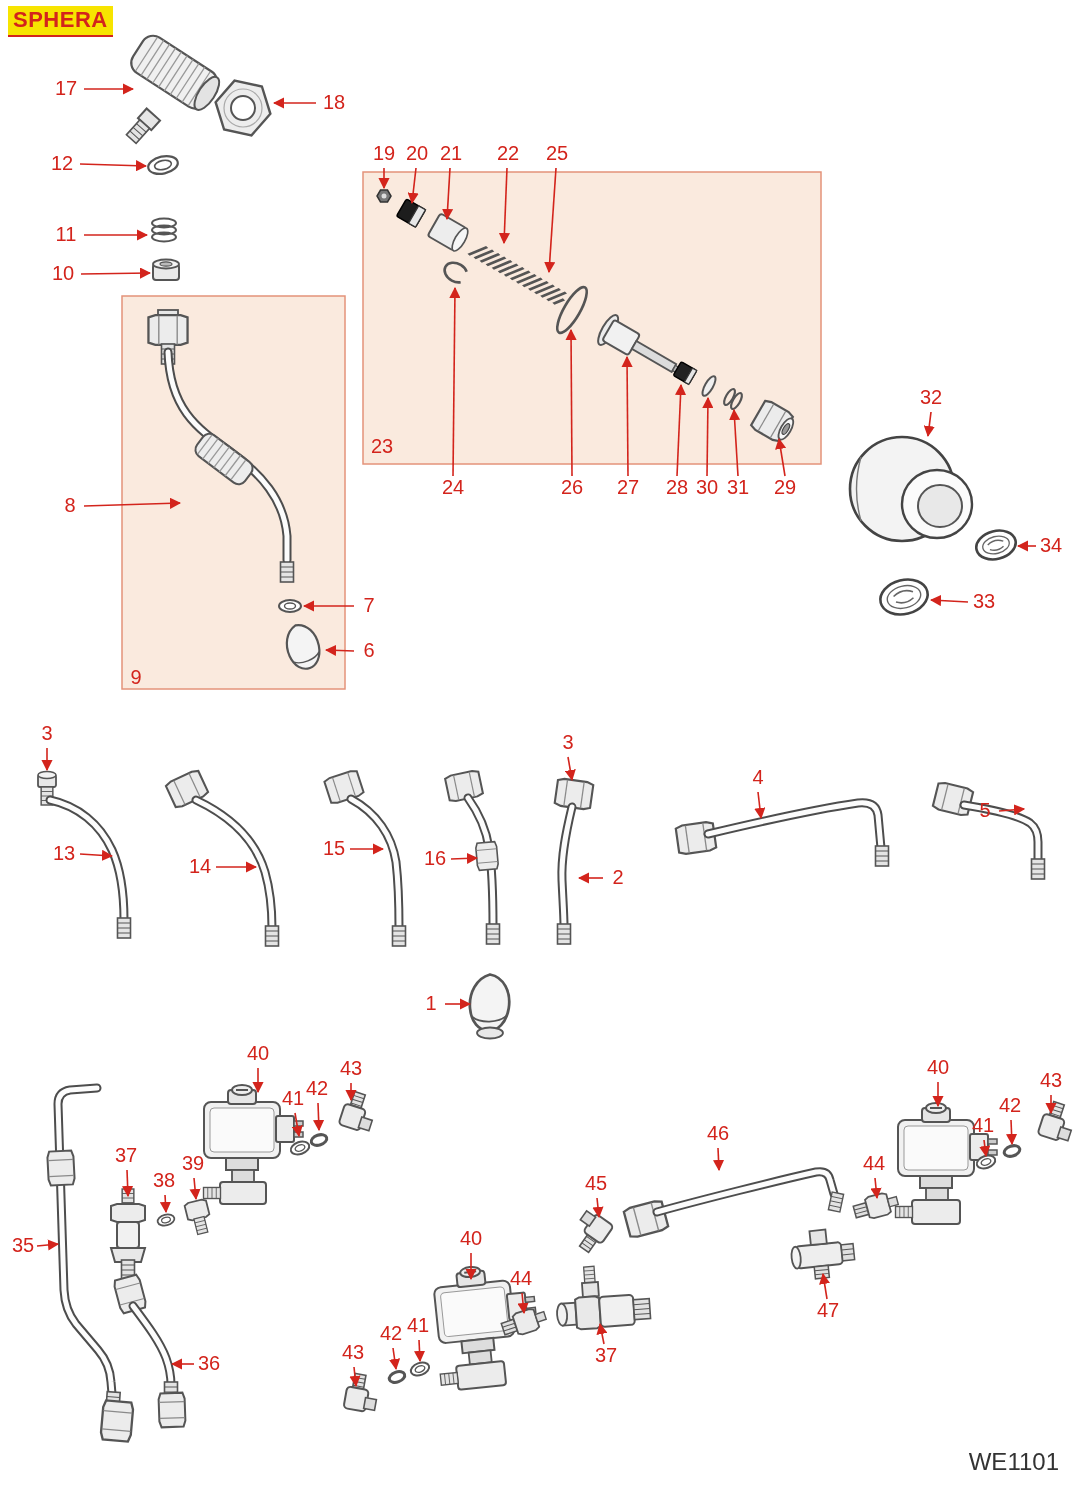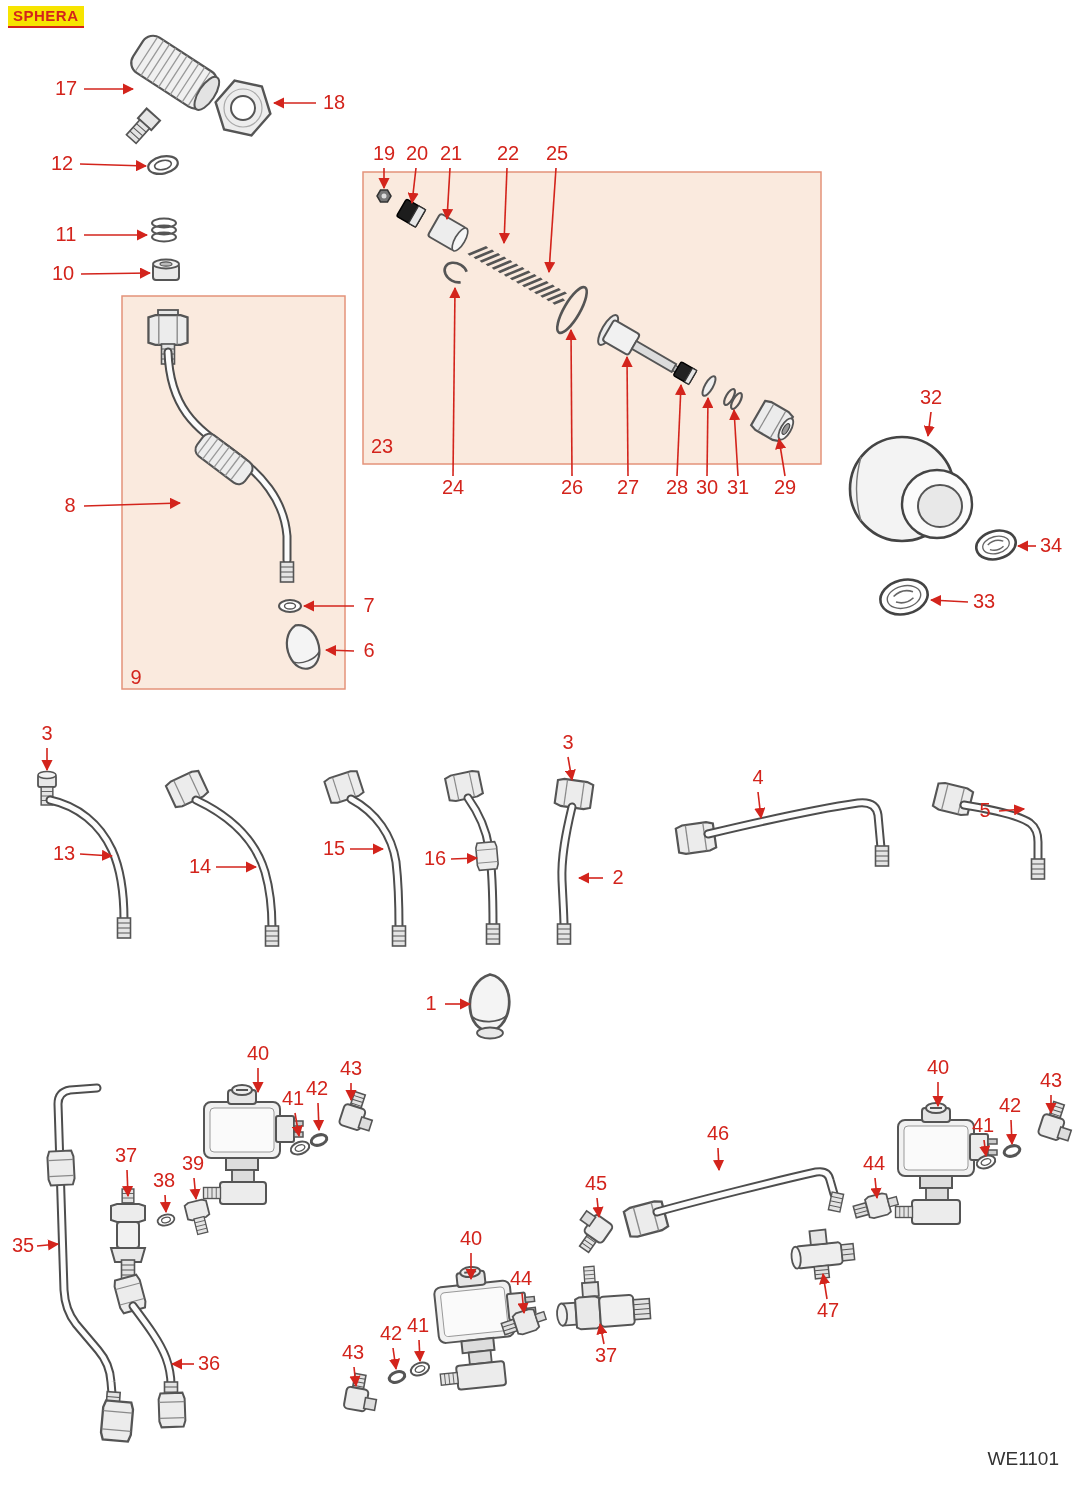--- a/index.html
+++ b/index.html
@@ -2,24 +2,24 @@
 <html style="--label-color: #d3241c; --title-bg: #f7e400; --box-fill: #faeade; --box-stroke: #e4937a; --code-color: #333333;"><head>
 <meta charset="utf-8">
 <style>
   html,body{margin:0;padding:0;background:#fff;}
   body{width:1073px;height:1500px;position:relative;overflow:hidden;
        font-family:"Liberation Sans", sans-serif;}
   .page{position:absolute;inset:0;}
   #diagram{position:absolute;left:0;top:0;}
   .title{position:absolute;left:8px;top:6px;padding:1px 5px 2px 5px;
          background:var(--title-bg,#f7e400);color:var(--label-color,#d3241c);
-         font-size:15px;font-weight:bold;letter-spacing:.5px;
+         font-size:22px;font-weight:bold;letter-spacing:.5px;
          border-bottom:2px solid var(--label-color,#d3241c);}
   .code{position:absolute;right:14px;top:1448px;color:var(--code-color,#333);
-        font-size:19px;}
+        font-size:24px;}
   .callout-text{fill:var(--label-color,#d3241c);font-family:"Liberation Sans",sans-serif;
         font-size:20px;text-anchor:middle;}
   .leader{stroke:var(--label-color,#d3241c);stroke-width:1.6;fill:none;}
   .pout{fill:none;stroke:#4d4d4d;stroke-width:9;stroke-linecap:round;stroke-linejoin:round;}
   .pin{fill:none;stroke:#fcfcfc;stroke-width:5;stroke-linecap:round;stroke-linejoin:round;}
 </style>
 </head>
 <body>
 
 <div class="page">

